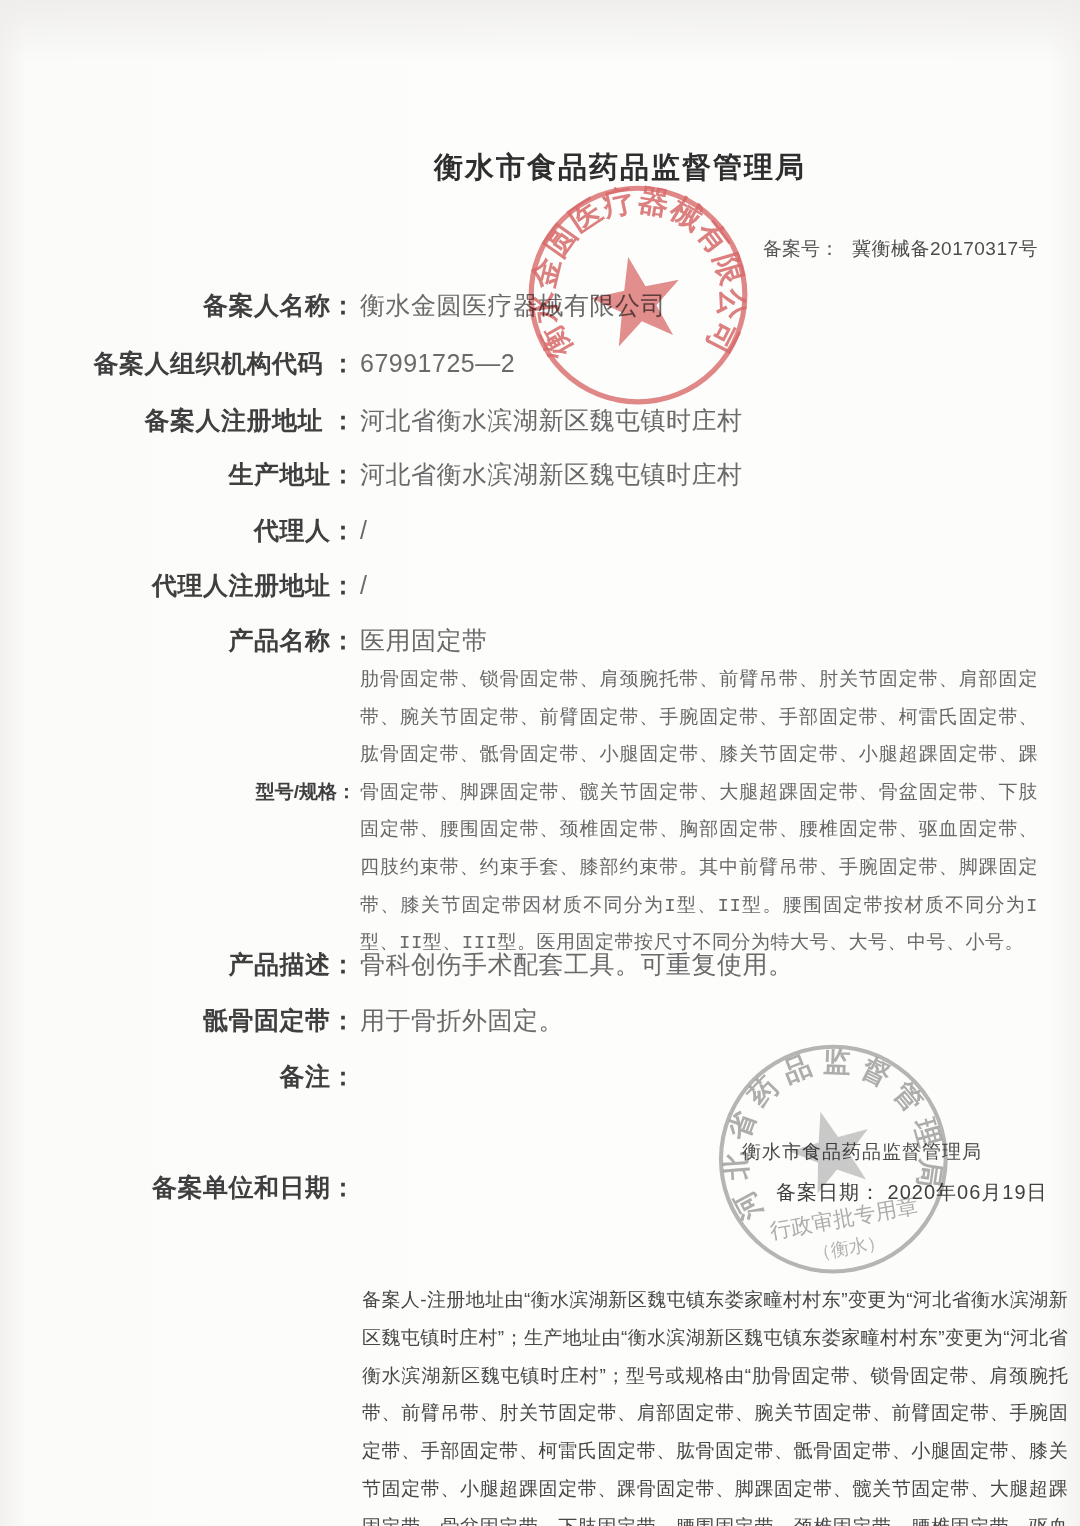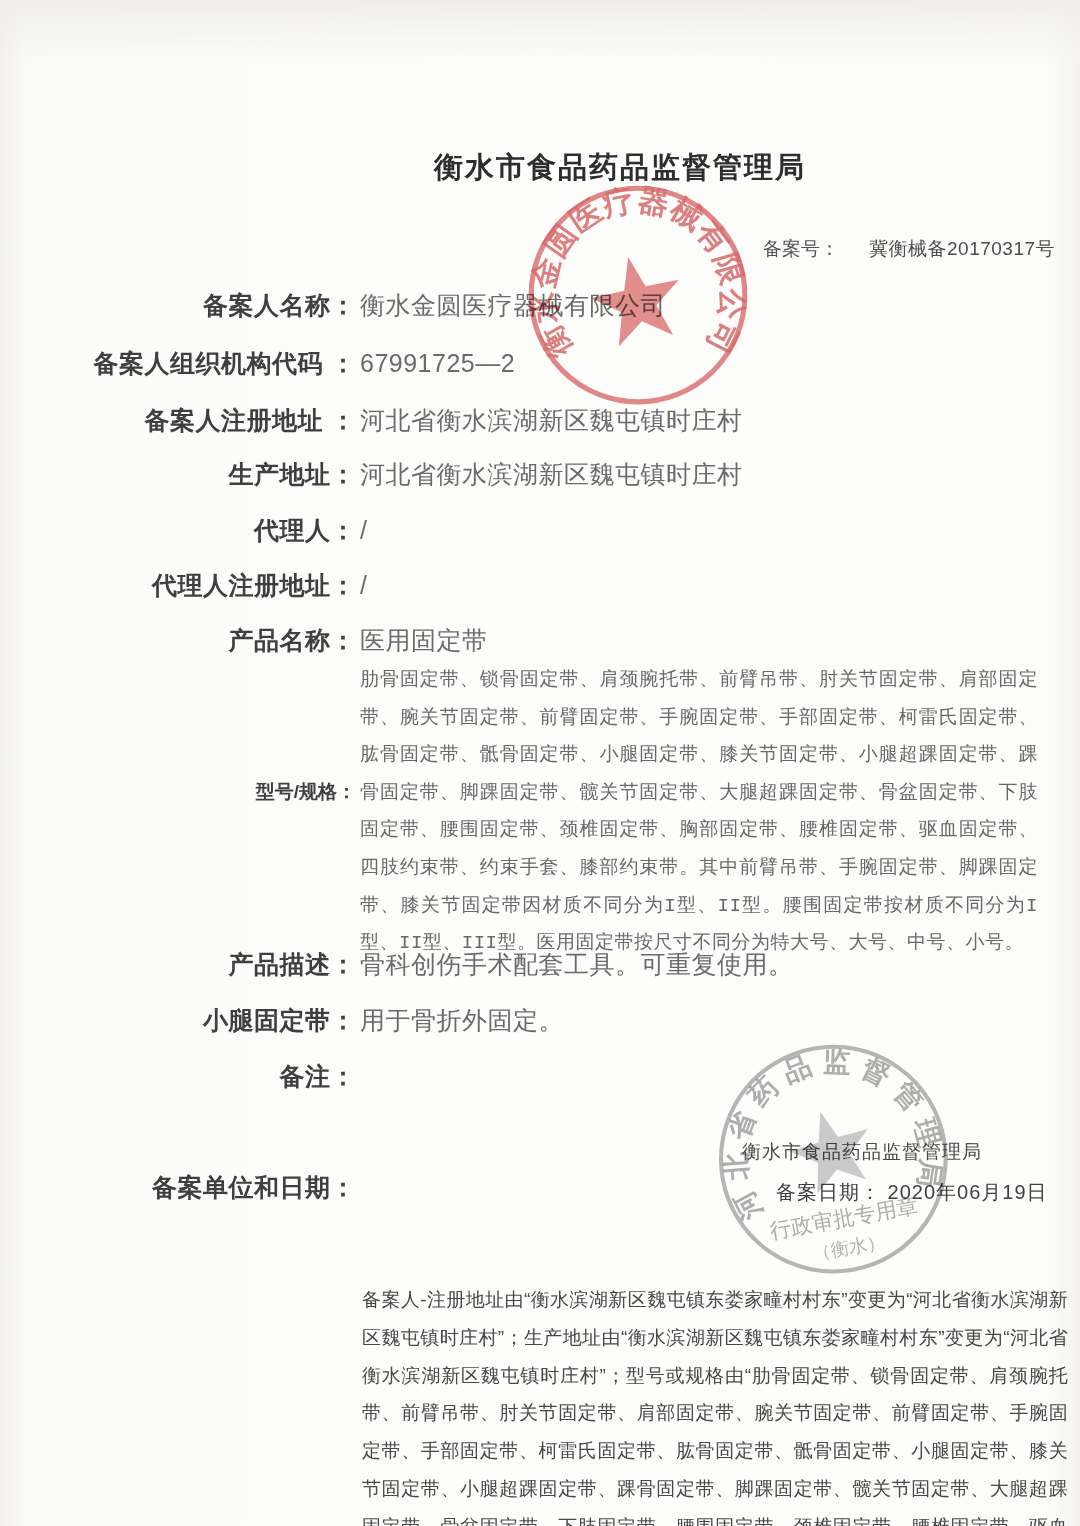--- a/index.html
+++ b/index.html
@@ -17,21 +17,21 @@
     background:linear-gradient(180deg,#efeeec 0%,rgba(253,253,252,0) 70%);
     pointer-events:none;
   }
   .doc-title{
     position:absolute;left:160px;top:148px;width:920px;text-align:center;
     font-size:29px;font-weight:700;letter-spacing:2px;color:#2e2e2e;
   }
   .record-no{
     position:absolute;left:763px;top:236px;font-size:19px;color:#5a5a5a;white-space:nowrap;
   }
-  .record-no .lbl{margin-right:30px;color:#555;}
+  .record-no .lbl{margin-right:13px;color:#555;}
   .record-no .val{color:#4c4c4c;letter-spacing:.5px;}
   .row{position:absolute;left:0;width:1060px;font-size:25px;white-space:nowrap;}
   .row .lbl{display:inline-block;width:356px;text-align:right;font-weight:700;color:#3f3f3f;letter-spacing:.5px;}
   .row .val{color:#6a6a6a;margin-left:4px;letter-spacing:.5px;}
   .model-label{
     position:absolute;left:0;top:779px;width:356px;text-align:right;
     font-size:19px;font-weight:700;color:#3f3f3f;
   }
   .model-block{
     position:absolute;left:360px;top:662px;width:678px;
@@ -84,21 +84,21 @@
     <span class="lbl">产品名称：</span><span class="val">医用固定带</span>
   </div>
 
   <div class="model-label">型号/规格：</div>
   <div class="model-block">肋骨固定带、锁骨固定带、肩颈腕托带、前臂吊带、肘关节固定带、肩部固定带、腕关节固定带、前臂固定带、手腕固定带、手部固定带、柯雷氏固定带、肱骨固定带、骶骨固定带、小腿固定带、膝关节固定带、小腿超踝固定带、踝骨固定带、脚踝固定带、髋关节固定带、大腿超踝固定带、骨盆固定带、下肢固定带、腰围固定带、颈椎固定带、胸部固定带、腰椎固定带、驱血固定带、四肢约束带、约束手套、膝部约束带。其中前臂吊带、手腕固定带、脚踝固定带、膝关节固定带因材质不同分为I型、II型。腰围固定带按材质不同分为I型、II型、III型。医用固定带按尺寸不同分为特大号、大号、中号、小号。</div>
 
   <div class="row" style="top:948px">
     <span class="lbl">产品描述：</span><span class="val">骨科创伤手术配套工具。可重复使用。</span>
   </div>
   <div class="row" style="top:1004px">
-    <span class="lbl">小腿固定带：</span><span class="val">用于骨折外固定。</span>
+    <span class="lbl">骶骨固定带：</span><span class="val">用于骨折外固定。</span>
   </div>
   <div class="row" style="top:1060px">
     <span class="lbl">备注：</span><span class="val"></span>
   </div>
   <div class="row" style="top:1171px">
     <span class="lbl">备案单位和日期：</span>
   </div>
 
   <div class="filing-unit">衡水市食品药品监督管理局</div>
   <div class="filing-date">备案日期： 2020年06月19日</div>

